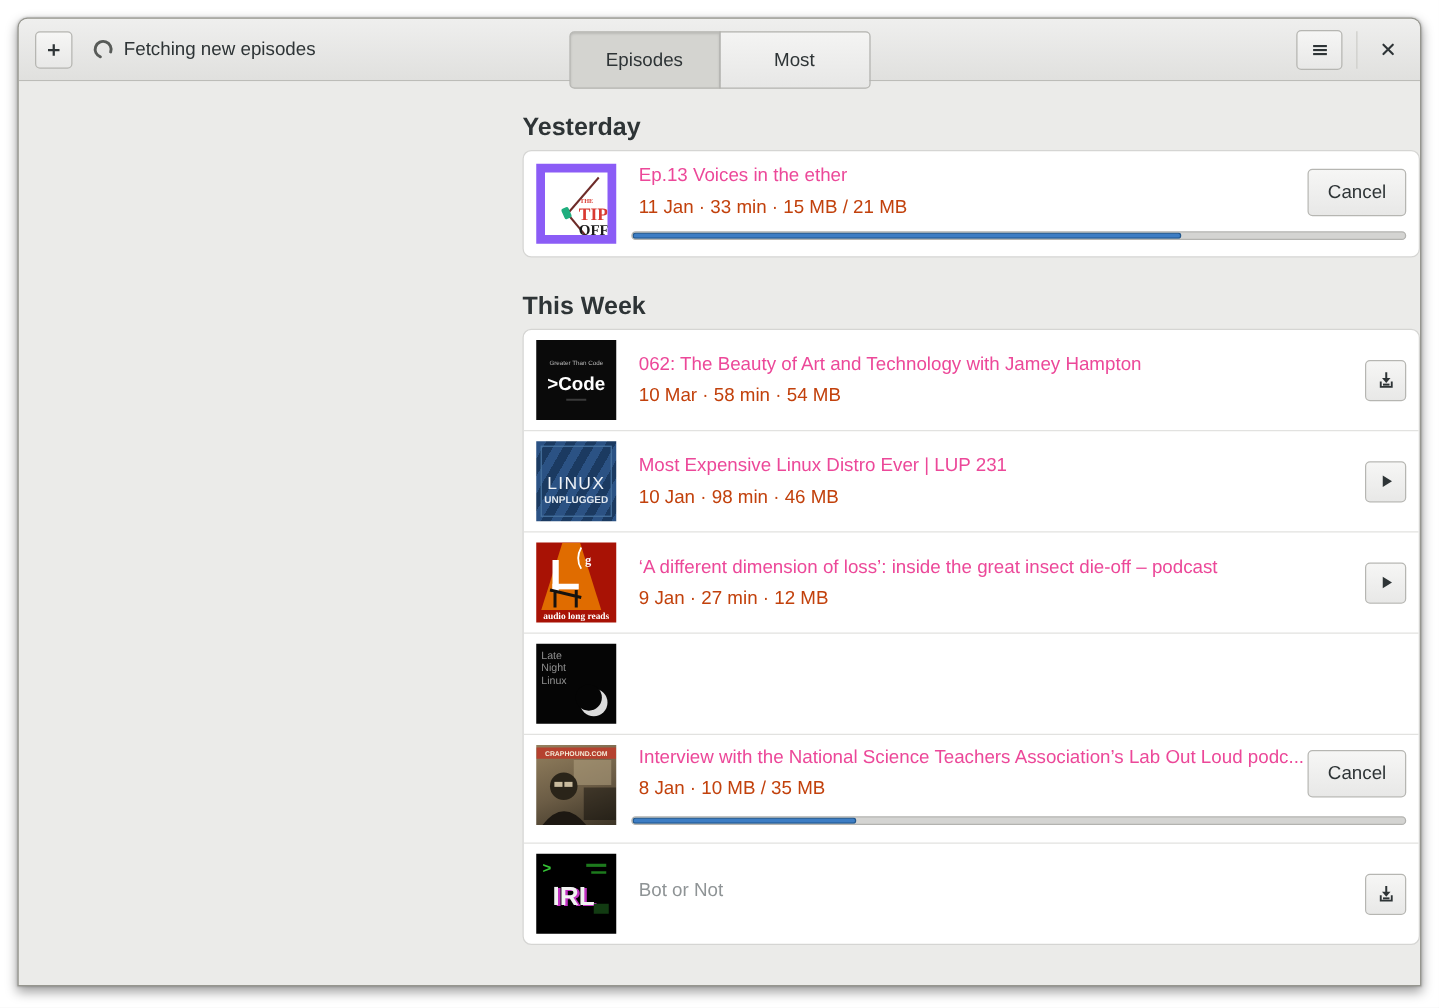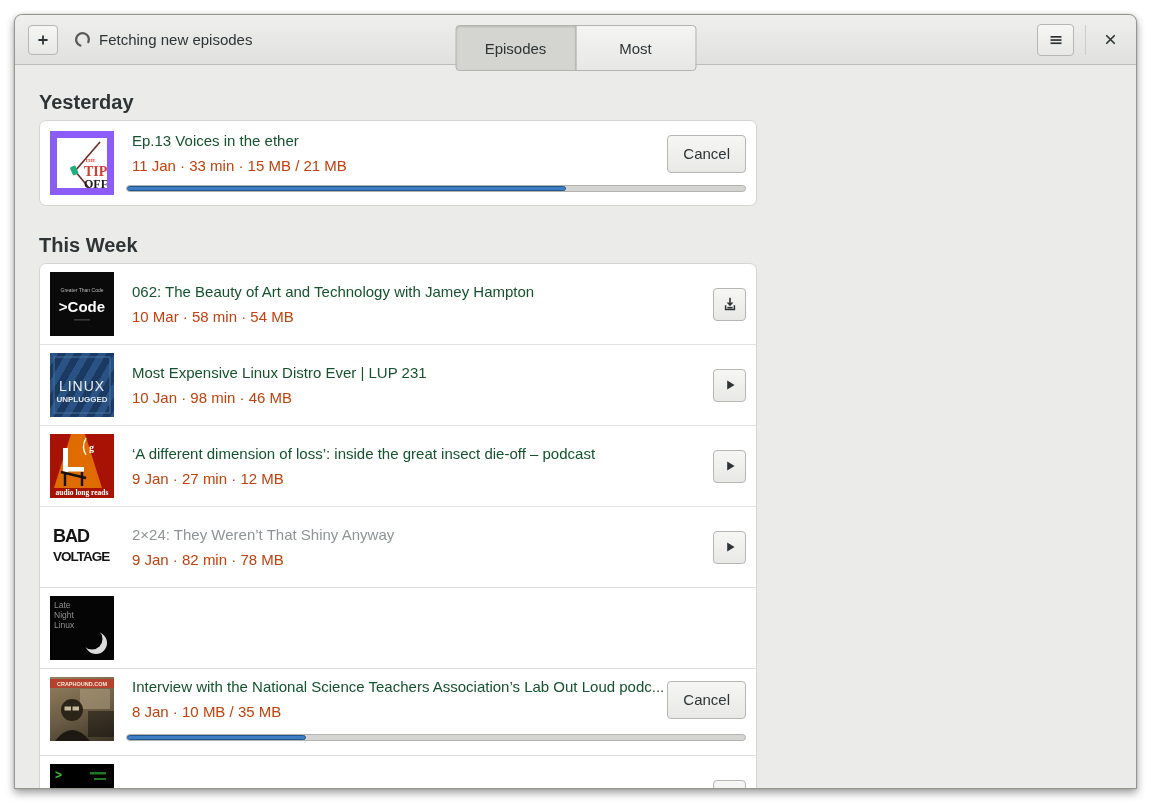--- a/index.html
+++ b/index.html
@@ -36,42 +36,42 @@
   .sw-btn.first { border-radius:4px 0 0 4px; }
   .sw-btn.last  { border-radius:0 4px 4px 0; margin-left:-1px; }
   .sw-btn.active { background:#d4d4d0; box-shadow:inset 0 1px 2px rgba(0,0,0,0.14); }
 
   .tb-right { margin-left:auto; display:flex; align-items:center; }
   .menu-btn { width:37px; height:32px; }
   .tb-sep { width:1px; height:30px; background:#cdcdc9; margin:0 11px; }
   .close-btn { width:26px; height:26px; background:none; border:none; display:flex; align-items:center; justify-content:center; cursor:pointer; }
 
   
-  .content { height:724px; overflow:hidden; display:flex; justify-content:flex-start;margin-left:24px; }
+  .content { height:724px; overflow:hidden; display:flex; justify-content:flex-end; }
   .column { width:718px; padding-top:26px; }
   .section-title { font-size:20px; font-weight:700; color:#2e3436; margin-bottom:6px; }
   .section-gap { margin-top:28px; }
 
   .card {
     background:#ffffff; border:1px solid #d5d5d3; border-radius:7px;
     overflow:hidden;
   }
 
   .ep-row { display:flex; align-items:center; padding:8px 10px; }
   .ep-row + .ep-row { border-top:1px solid #e2e2e0; }
   .ep-row.tall { padding:10px; align-items:flex-start; }
   .ep-row.dl { padding-bottom:14px; align-items:flex-start; }
 
   .cover { width:64px; height:64px; flex:0 0 64px; overflow:hidden; position:relative; }
   .cover svg { display:block; }
 
   .ep-main { flex:1; margin-left:12px; min-width:0; }
   .ep-top { display:flex; align-items:center; }
   .ep-texts { flex:1; min-width:0; padding-left:6px; }
-  .ep-title { font-size:15px; line-height:20px; color:#14532d; white-space:nowrap; overflow:hidden; }
+  .ep-title { font-size:15px; line-height:20px; color:#ec4899; white-space:nowrap; overflow:hidden; }
   .ep-meta  { font-size:15px; line-height:20px; color:#c2410c; margin-top:5px; }
   .played .ep-title { color:#8f9496; }
 
   .text-btn {
     height:38px; padding:0 15px; font-size:15px; color:#2e3436; font-family:inherit;
     background:linear-gradient(#f6f6f5,#e8e8e7); border:1px solid #b6b6b2;
     border-radius:4px; cursor:pointer; flex:0 0 auto;
   }
   .icon-btn {
     width:33px; height:33px; flex:0 0 auto;
@@ -239,41 +239,20 @@
               </div>
               <button class="icon-btn">
                 <svg width="16" height="16" viewBox="0 0 16 16">
                   <path d="M5.2 3.4 V12.6 L12.6 8 Z" fill="#2e3436"></path>
                 </svg>
               </button>
             </div>
           </div>
         </div>
 
-        <div class="ep-row played">
-          <div class="cover c-bv">
-            <svg width="64" height="64" viewBox="0 0 64 64">
-              <text x="3" y="27" font-size="18" font-weight="900" fill="#141414" letter-spacing="-1">BAD</text>
-              <text x="3" y="46" font-size="13.5" font-weight="900" fill="#141414" letter-spacing="-1">VOLTAGE</text>
-            </svg>
-          </div>
-          <div class="ep-main">
-            <div class="ep-top">
-              <div class="ep-texts">
-                <div class="ep-title">2×24: They Weren’t That Shiny Anyway</div>
-                <div class="ep-meta">9 Jan · 82 min · 78 MB</div>
-              </div>
-              <button class="icon-btn">
-                <svg width="16" height="16" viewBox="0 0 16 16">
-                  <path d="M5.2 3.4 V12.6 L12.6 8 Z" fill="#2e3436"></path>
-                </svg>
-              </button>
-            </div>
-          </div>
-        </div>
 
         <div class="ep-row played">
           <div class="cover c-lnl">
             <svg width="64" height="64" viewBox="0 0 64 64">
               <text x="4" y="12" font-size="8.5" fill="#8f8f8f">Late</text>
               <text x="4" y="22" font-size="8.5" fill="#8f8f8f">Night</text>
               <text x="4" y="32" font-size="8.5" fill="#8f8f8f">Linux</text>
               <circle cx="46" cy="47" r="11" fill="#dcdcdc"></circle>
               <circle cx="42" cy="43" r="10.5" fill="#050505"></circle>
             </svg>

